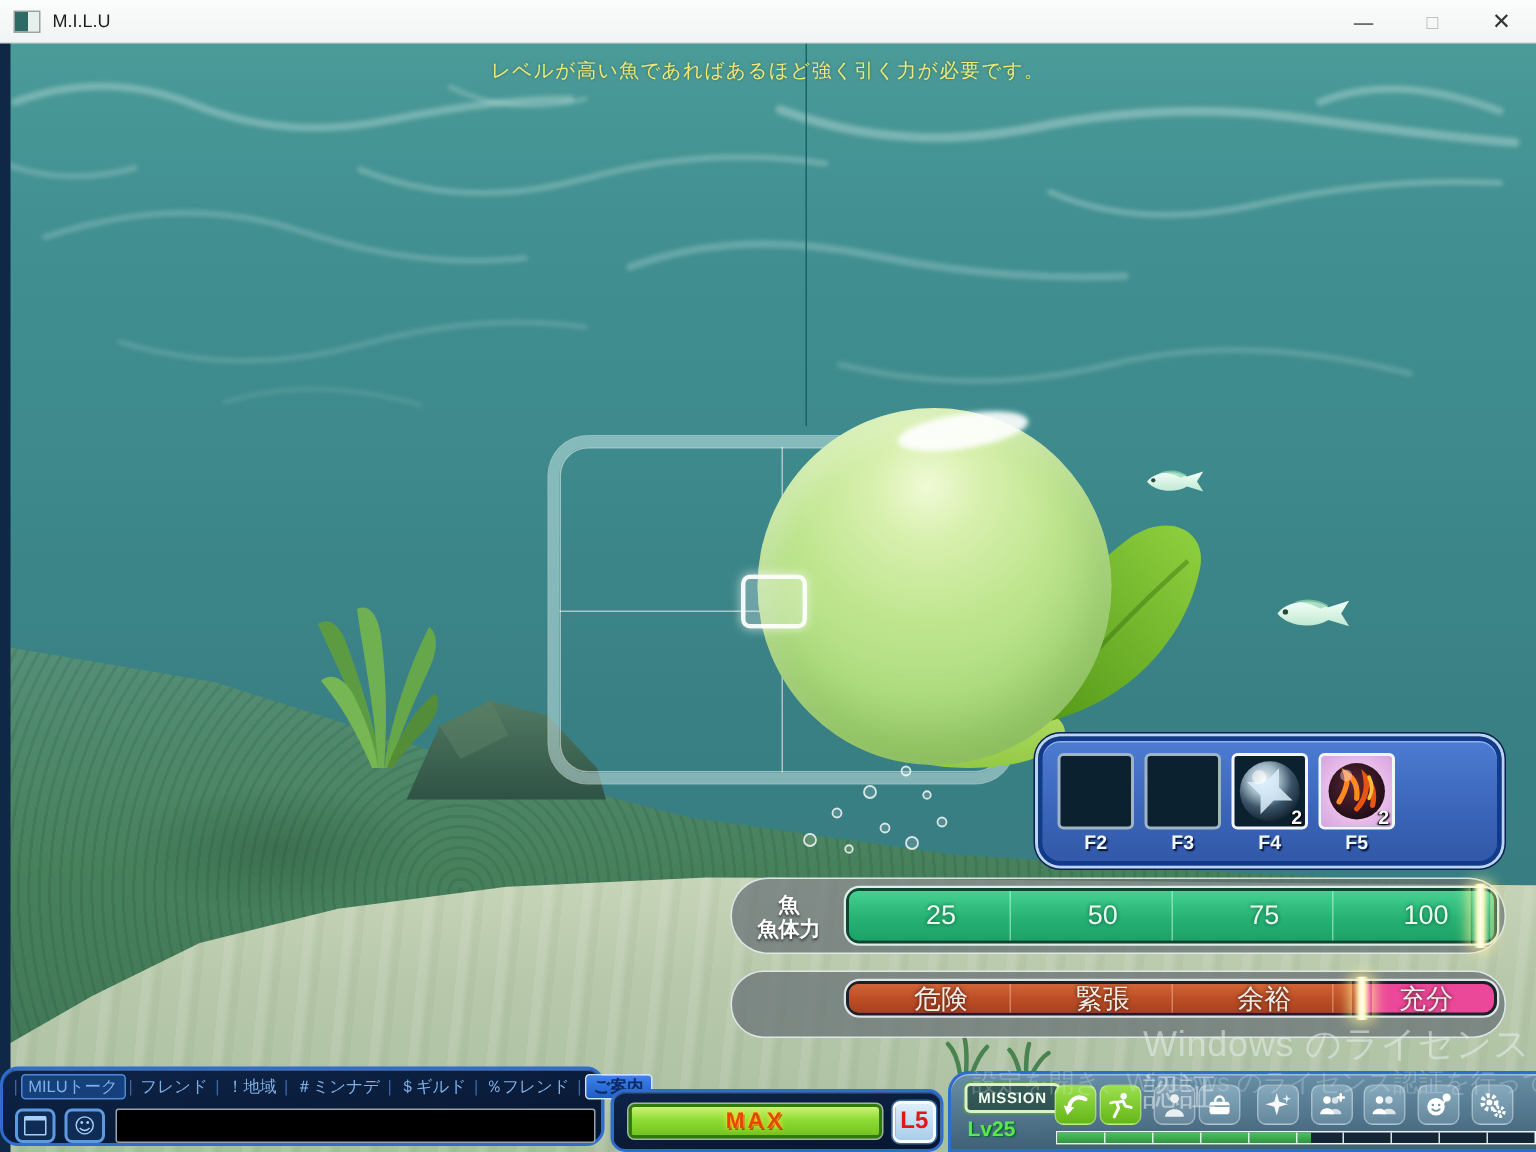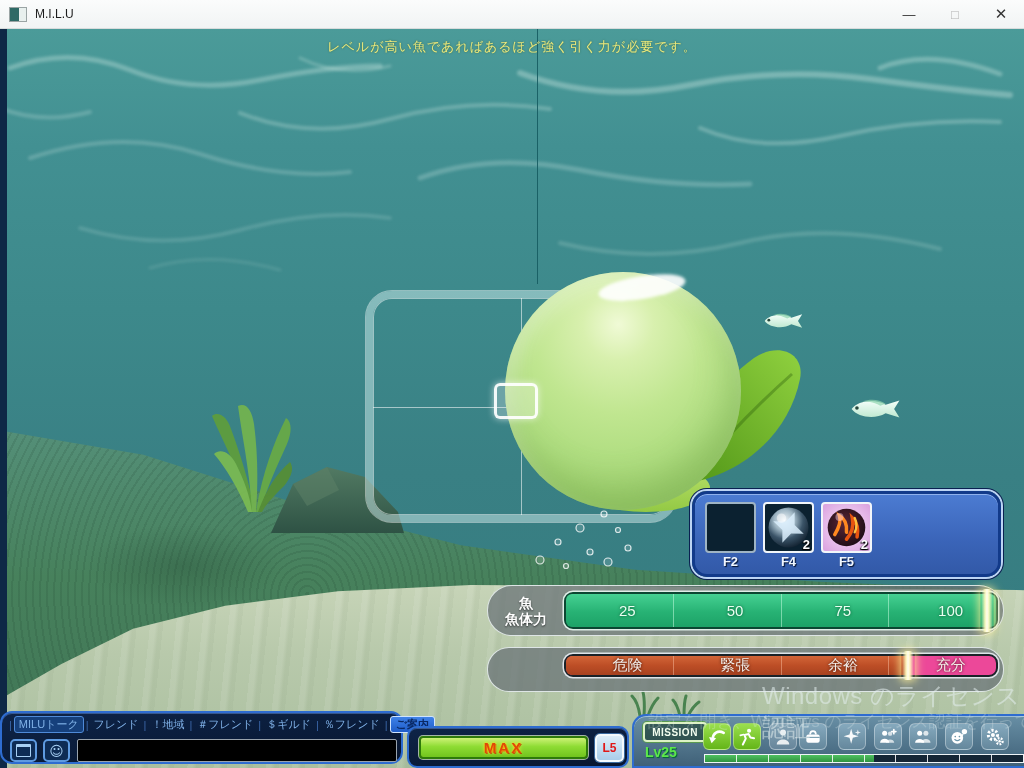--- a/index.html
+++ b/index.html
@@ -72,21 +72,21 @@
   .hud-label{position:absolute;left:0;top:0;width:76px;height:100%;display:flex;flex-direction:column;align-items:center;justify-content:center;
     color:#fff;font-weight:bold;font-size:14px;line-height:16px;text-shadow:0 1px 2px rgba(0,0,0,.65);}
   .meter{position:absolute;left:76px;top:6px;width:434px;border:2px solid #0b4732;border-radius:9px;box-sizing:border-box;
     box-shadow:0 0 0 1.5px rgba(240,255,248,.85);overflow:visible;}
   .hp-meter{height:37px;background:#135c3e;}
   .dg-meter{height:23px;border-color:#1a2228;background:#ec4899;box-shadow:0 0 0 1.5px rgba(240,245,250,.85);}
   .meter .fill{position:absolute;left:0;top:0;height:100%;border-radius:6px 0 0 6px;}
   .hp-meter .fill{background:linear-gradient(180deg,#45d192,#27b274 55%,#1da267);border-radius:6px;}
   .dg-meter .fill{background:linear-gradient(180deg,#d26538,#bd4e26 50%,#a84220);}
   .meter .cells{position:absolute;inset:0;display:flex;}
-  .meter .cells>div{flex:1;display:flex;align-items:center;justify-content:center;font-size:15px;margin-left:16px;}
+  .meter .cells>div{flex:1;display:flex;align-items:center;justify-content:center;font-size:18px;margin-left:16px;}
   .hp-meter .cells>div{color:#eafff2;text-shadow:0 0 3px rgba(0,80,40,.9);border-right:1px solid rgba(205,255,228,.5);}
   .dg-meter .cells>div{color:#f3ece8;text-shadow:0 0 3px rgba(40,10,0,.9);border-right:1px solid rgba(255,200,170,.45);}
   .meter .cells>div:last-child{border-right:none;}
   .glow-marker{position:absolute;top:-5px;bottom:-5px;width:13px;transform:translateX(-50%);border-radius:4px;filter:blur(.4px);
     background:linear-gradient(90deg,rgba(255,248,170,0),rgba(255,250,190,.95) 35%,#fffdf0 50%,rgba(255,250,190,.95) 65%,rgba(255,248,170,0));
     box-shadow:0 0 9px 2px rgba(255,240,150,.8);}
   
   .chat-panel{position:absolute;left:0px;top:711px;width:403px;height:53px;z-index:10;border-radius:12px;
     background:linear-gradient(175deg,#0e2448,#0a1c3a 55%,#081630);border:2px solid #2e6cd0;box-sizing:border-box;
     box-shadow:inset 0 1px 0 rgba(120,170,255,.4);}
@@ -104,21 +104,21 @@
   
   .max-panel{position:absolute;left:407px;top:726px;width:222px;height:42px;z-index:10;border-radius:10px;
     background:linear-gradient(175deg,#0e2448,#081630);border:2px solid #2e6cd0;box-sizing:border-box;box-shadow:inset 0 1px 0 rgba(120,170,255,.4);}
   .max-bar{position:absolute;left:10px;top:8px;width:169px;height:23px;border:2px solid #2e7a0a;border-radius:4px;box-sizing:border-box;
     background:#1c3a08;box-shadow:0 0 0 1px rgba(230,245,210,.7);overflow:hidden;}
   .max-fill{position:absolute;left:0;top:0;height:100%;background:linear-gradient(180deg,#cdf276,#8edc34 45%,#72c41e);}
   .max-text{position:absolute;inset:0;display:flex;align-items:center;justify-content:center;font-size:15px;font-weight:bold;color:#e04808;
     letter-spacing:2px;text-shadow:0 0 2px #ffd800,0 0 4px #ffe840,1px 1px 0 #a82400;text-align:center;}
   .lv-badge{position:absolute;left:186px;top:6px;width:29px;height:28px;border-radius:5px;background:linear-gradient(180deg,#ddeefa,#a9cde9);
     border:2px solid #f4fafe;box-sizing:border-box;box-shadow:0 0 0 1px #3a6aa0;display:flex;align-items:center;justify-content:center;
-    font-size:12px;font-weight:bold;color:#e01818;cursor:pointer;}
+    font-size:16px;font-weight:bold;color:#e01818;cursor:pointer;}
   
   .status-panel{position:absolute;left:632px;top:714px;width:392px;height:54px;z-index:10;border-radius:14px 0 0 0;
     background:linear-gradient(180deg,rgba(100,140,165,.95),rgba(58,92,118,.95));border:2px solid #2e6cd0;border-right:none;box-sizing:border-box;
     box-shadow:inset 0 1px 0 rgba(200,230,255,.55);}
   .mission-btn{position:absolute;left:9px;top:6px;width:64px;height:20px;border:2px solid #dcf2c4;border-radius:4px;box-sizing:border-box;
     background:rgba(18,52,30,.55);box-shadow:0 0 0 1px #5a9a50;display:flex;align-items:center;justify-content:center;
     font-size:10px;font-weight:bold;color:#f4fff0;letter-spacing:.5px;cursor:pointer;}
   .lv-text{position:absolute;left:11px;top:28px;font-size:14px;font-weight:bold;color:#5ce84a;text-shadow:1px 1px 1px #063;}
   .sicons{position:absolute;left:69px;top:7px;display:flex;align-items:center;}
   .sbtn{width:28px;height:27px;border-radius:6px;border:1px solid rgba(255,255,255,.35);box-sizing:border-box;cursor:pointer;
@@ -249,20 +249,24 @@
   </svg>
 
   <div class="hint-text">レベルが高い魚であればあるほど強く引く力が必要です。</div>
 
   <div class="fkey-panel">
     <div class="slotwrap">
       <div class="slot"></div>
       <div class="slot-key">F2</div>
     </div>
     <div class="slotwrap">
+      <div class="slot"></div>
+      <div class="slot-key">F3</div>
+    </div>
+    <div class="slotwrap">
       <div class="slot filled">
         <svg width="47" height="47" viewBox="0 0 40 40">
           <defs>
               <radialGradient id="orbA" cx=".4" cy=".32" r=".75">
             <stop offset="0" stop-color="#f0f7fb"></stop>
                 <stop offset=".35" stop-color="#9fb6c4"></stop>
             <stop offset=".62" stop-color="#3b5468"></stop>
                 <stop offset="1" stop-color="#0c1a28"></stop>
               </radialGradient>
             </defs>
@@ -329,21 +333,21 @@
 
   <div class="chat-panel">
     <div class="chat-tabs">
       <span class="sep">|</span>
       <span class="chat-tab selected">MILUトーク</span>
       <span class="sep">|</span>
       <span class="chat-tab">フレンド</span>
       <span class="sep">|</span>
       <span class="chat-tab">！地域</span>
       <span class="sep">|</span>
-      <span class="chat-tab">＃フレンド</span>
+      <span class="chat-tab">＃ミンナデ</span>
       <span class="sep">|</span>
       <span class="chat-tab">＄ギルド</span>
       <span class="sep">|</span>
       <span class="chat-tab">％フレンド</span>
       <span class="sep">|</span>
       <span class="chat-tab guide">ご案内</span>
     </div>
     <div class="chat-btn b1">
       <span class="winico"></span>
     </div>

